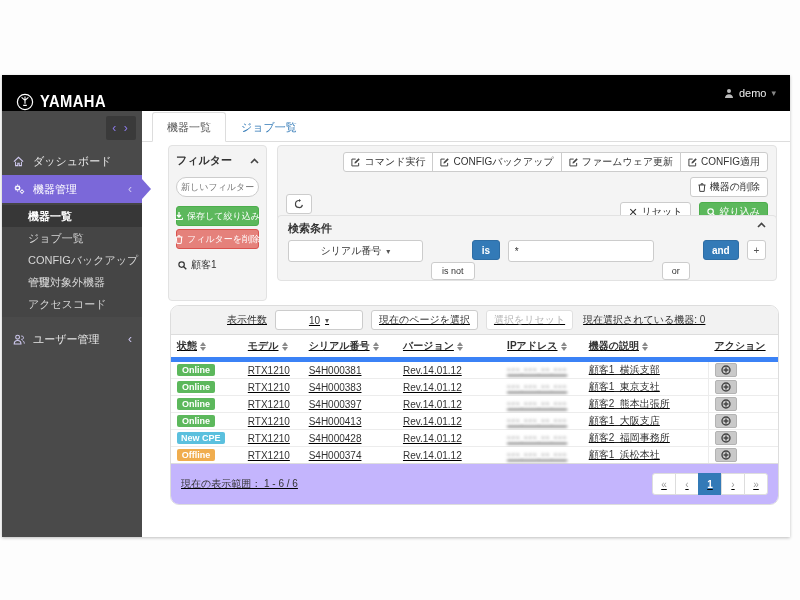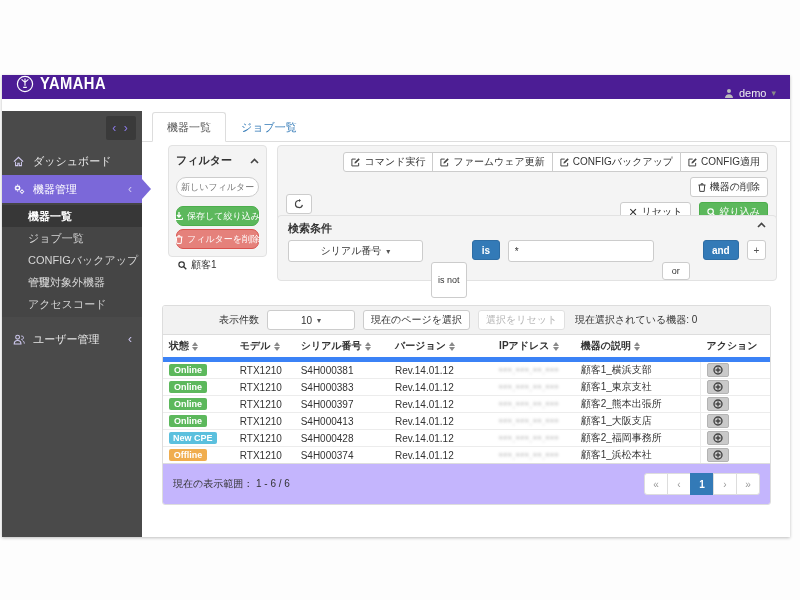--- a/index.html
+++ b/index.html
@@ -2,21 +2,21 @@
 <html><head>
 <meta charset="utf-8">
 <style>
   html,body{margin:0;padding:0;background:#fff;}
   .canvas{position:relative;width:800px;height:600px;background:#fdfdfd;overflow:hidden;
           font-family:"Liberation Sans","DejaVu Sans",sans-serif;-webkit-font-smoothing:antialiased;}
   .app{position:absolute;left:2px;top:75px;width:788px;height:462px;background:#fff;
        box-shadow:0 1px 3px rgba(0,0,0,.25);}
 
   
-  .topbar{position:absolute;left:0;top:0;right:0;height:24px;background:#4c1d95;display:flex;align-items:flex-start;}
+  .topbar{position:absolute;left:0;top:0;right:0;height:36px;background:#000000;display:flex;align-items:flex-end;}
   .brand{display:flex;align-items:center;gap:6px;padding-left:14px;color:#fff;}
   .brand-text{font-weight:700;font-size:16px;letter-spacing:.5px;transform:scaleX(.92);transform-origin:left;}
   .user-area{position:absolute;right:14px;top:0;height:36px;display:flex;align-items:center;gap:5px;color:#eee;font-size:11px;cursor:pointer;}
   .user-caret{color:#888;font-size:9px;}
 
   
   .sidebar{position:absolute;left:0;top:36px;width:140px;bottom:0;background:#4a4a4a;color:#e4e4e4;}
   .side-toggle{position:absolute;top:5px;right:6px;width:30px;height:24px;background:#3a3a3a;border-radius:2px;
                display:flex;align-items:center;justify-content:center;color:#8b7ae8;font-size:12px;letter-spacing:2px;cursor:pointer;}
   .nav{position:absolute;top:36px;left:0;right:0;}
@@ -34,29 +34,29 @@
   
   .content{position:absolute;left:140px;top:36px;right:0;bottom:0;background:#fff;}
   .tabbar{position:absolute;left:0;top:0;right:0;height:30px;border-bottom:1px solid #ddd;padding-left:10px;display:flex;align-items:flex-end;}
   .tab{font-size:11px;padding:7px 14px 6px;cursor:pointer;margin-bottom:-1px;border:1px solid transparent;}
   .tab.active{background:#fff;border-color:#ddd #ddd #fff;border-radius:3px 3px 0 0;color:#555;}
   .tab.link{color:#337ab7;}
 
   .panel{background:#f4f4f4;border:1px solid #e2e2e2;border-radius:4px;box-sizing:border-box;}
 
   
-  .filter-panel{position:absolute;left:26px;top:34px;width:99px;height:112px;padding:7px;}
+  .filter-panel{position:absolute;left:26px;top:34px;width:99px;height:156px;padding:7px;}
   .panel-head{display:flex;align-items:center;justify-content:space-between;font-size:11px;font-weight:700;color:#333;}
   .collapse-ic{color:#555;display:flex;cursor:pointer;}
   .filter-input{box-sizing:border-box;width:100%;height:20px;margin-top:9px;border:1px solid #ccc;border-radius:10px;
                 font-size:9px;padding:0 4px;color:#555;background:#fff;font-family:inherit;}
   .btn{display:inline-flex;align-items:center;justify-content:center;gap:4px;box-sizing:border-box;
        border:1px solid #ccc;background:#fff;border-radius:3px;font-size:10px;color:#333;
        padding:2px 7px;height:20px;cursor:pointer;font-family:inherit;white-space:nowrap;}
-  .btn-block{width:100%;padding:2px 2px;font-size:9px;border-radius:7px;}
+  .btn-block{width:100%;padding:2px 2px;font-size:9px;}
   .btn-green{background:#5cb85c;border-color:#4cae4c;color:#fff;}
   .btn-red{background:#e5817b;border-color:#d9534f;color:#fff;}
   .btn-blue{background:#337ab7;border-color:#2e6da4;color:#fff;font-weight:700;margin-left:41px;}
   .btn-disabled{color:#b5b5b5;border-color:#e0e0e0;cursor:default;}
   .mt8{margin-top:9px;} .mt3{margin-top:3px;}
   .saved-filter{display:flex;align-items:center;gap:4px;margin-top:9px;font-size:10px;color:#333;cursor:pointer;padding-left:2px;}
 
   
   .actions-panel{position:absolute;left:135px;top:34px;width:500px;height:79px;padding:6px 8px;}
   .btn-rows{display:flex;flex-direction:column;align-items:flex-end;gap:5px;}
@@ -72,29 +72,29 @@
   .search-panel{position:absolute;left:135px;top:104px;width:500px;height:66px;padding:5px 10px;}
   .search-title{font-size:11px;font-weight:700;color:#333;}
   .search-collapse{position:absolute;top:6px;right:10px;}
   .cond-row{display:flex;align-items:flex-start;gap:8px;margin-top:4px;}
   .selectbox{box-sizing:border-box;display:flex;align-items:center;justify-content:center;gap:5px;
              border:1px solid #ccc;border-radius:3px;background:#fff;font-size:10px;color:#333;cursor:pointer;}
   .field-select{width:172px;height:22px;}
   .caret{font-size:8px;color:#555;}
   .op-stack,.join-stack{display:flex;flex-direction:column;align-items:flex-start;gap:2px;}
   .op-is{width:28px;height:20px;padding:0;}
-  .op-isnot{width:20px;height:18px;padding:17px;font-size:9px;}
+  .op-isnot{width:44px;height:18px;padding:1px;font-size:9px;}
   .join-and{width:36px;height:20px;padding:0;}
   .join-or{width:28px;height:18px;padding:0;font-size:9px;}
   .value-input{flex:1;height:22px;box-sizing:border-box;border:1px solid #ccc;border-radius:3px;
                font-size:10px;padding:0 6px;font-family:inherit;color:#333;}
   .add-btn{width:24px;height:20px;padding:0;color:#555;}
 
   
-  .table-block{position:absolute;left:20px;top:194px;width:607px;border:1px solid #ddd;border-radius:3px;overflow:hidden;background:#fff;}
+  .table-block{position:absolute;left:28px;top:194px;width:607px;border:1px solid #ddd;border-radius:9px;overflow:hidden;background:#fff;text-decoration:underline;}
   .tbl-controls{background:#f2f2f2;border-bottom:1px solid #ddd;padding:4px 8px 4px 56px;display:flex;align-items:center;gap:8px;font-size:10px;color:#333;}
   .pagesize-select{width:88px;height:20px;}
   .count-label{margin-left:2px;}
   table{width:100%;border-collapse:collapse;font-size:10px;color:#333;}
   th{font-size:10px;font-weight:700;text-align:left;padding:4px 6px;border-bottom:5px solid #3b82f6;white-space:nowrap;}
   td{padding:1px 6px;border-top:1px solid #ececec;white-space:nowrap;}
   tr:first-child td{border-top:none;}
   .sort-ic{display:inline-flex;flex-direction:column;gap:1px;margin-left:3px;vertical-align:middle;}
   .sort-ic i{display:block;width:0;height:0;border-left:3px solid transparent;border-right:3px solid transparent;}
   .sort-ic .up{border-bottom:4px solid #8a8a8a;}
@@ -250,30 +250,30 @@
                 </span>
               <span>コマンド実行</span>
             </button>
             <button class="btn">
               <span>
                   <svg width="9" height="9" viewBox="0 0 10 10">
                     <path d="M8.5 5.5v3.3H1V1.2h4.2" fill="none" stroke="#444" stroke-width="1.1"></path>
                     <path d="M3.8 6.2l.4-1.7L8.4.3l1.3 1.3-4.2 4.2z" fill="#444"></path>
                   </svg>
                 </span>
-              <span>ファームウェア更新</span>
+              <span>CONFIGバックアップ</span>
             </button>
             <button class="btn">
               <span>
                   <svg width="9" height="9" viewBox="0 0 10 10">
                     <path d="M8.5 5.5v3.3H1V1.2h4.2" fill="none" stroke="#444" stroke-width="1.1"></path>
                     <path d="M3.8 6.2l.4-1.7L8.4.3l1.3 1.3-4.2 4.2z" fill="#444"></path>
                   </svg>
                 </span>
-              <span>CONFIGバックアップ</span>
+              <span>ファームウェア更新</span>
             </button>
             <button class="btn">
               <span>
                   <svg width="9" height="9" viewBox="0 0 10 10">
                     <path d="M8.5 5.5v3.3H1V1.2h4.2" fill="none" stroke="#444" stroke-width="1.1"></path>
                     <path d="M3.8 6.2l.4-1.7L8.4.3l1.3 1.3-4.2 4.2z" fill="#444"></path>
                   </svg>
                 </span>
               <span>CONFIG適用</span>
             </button>

